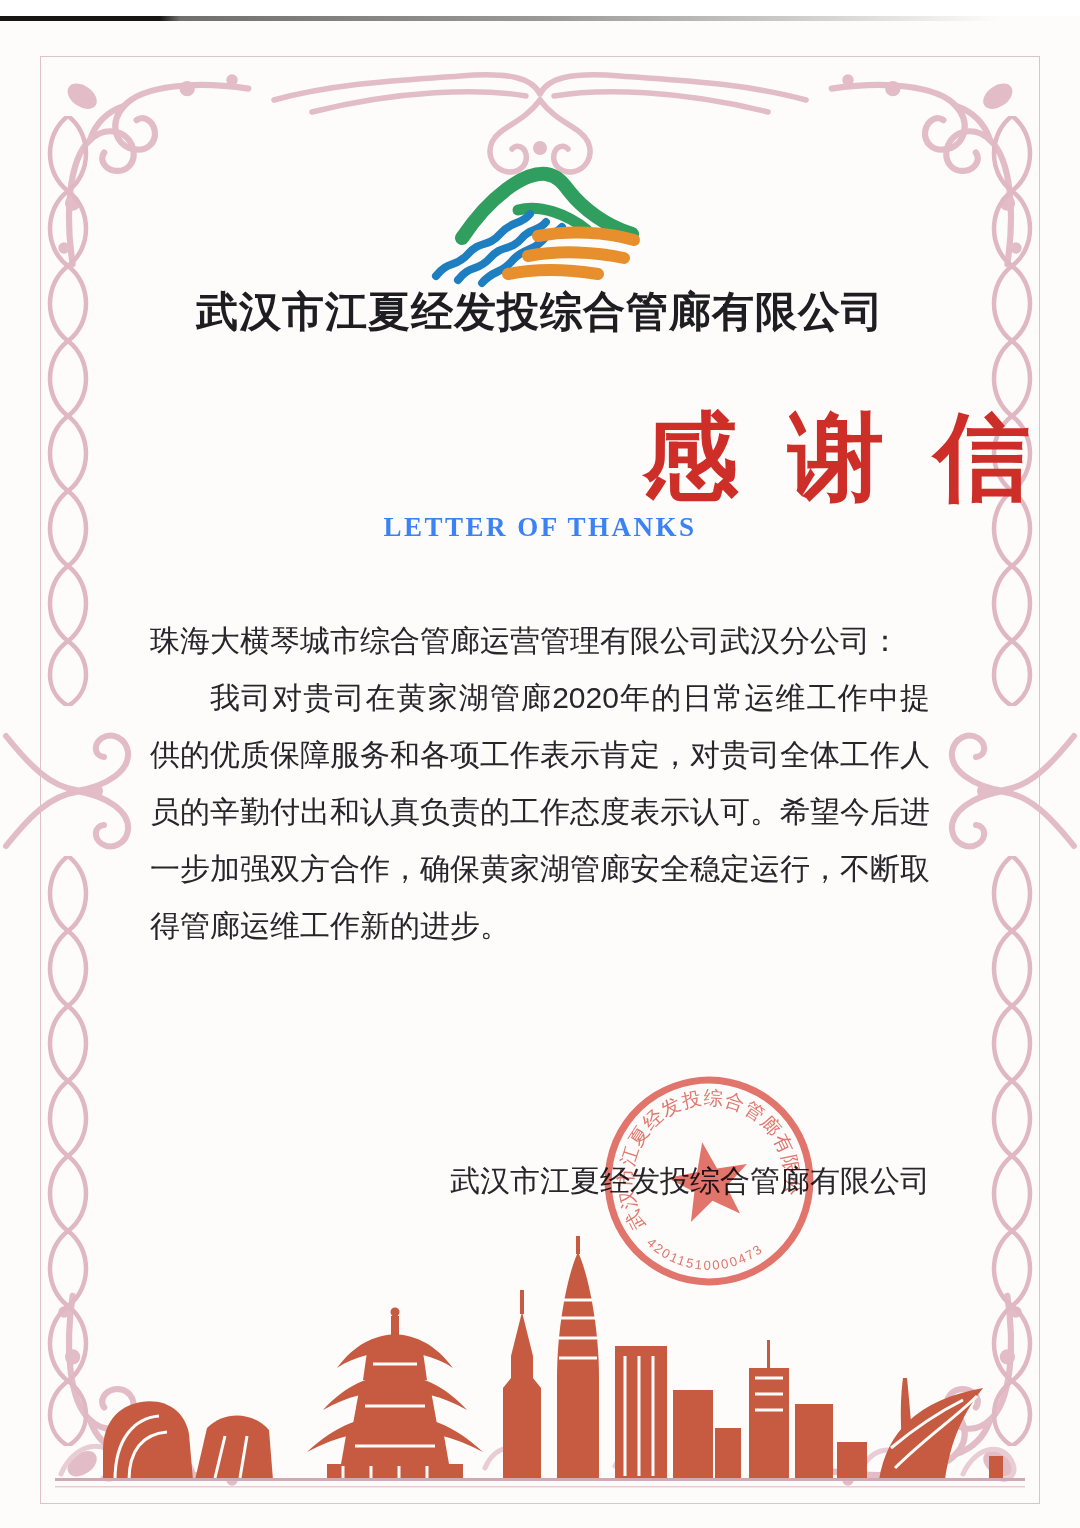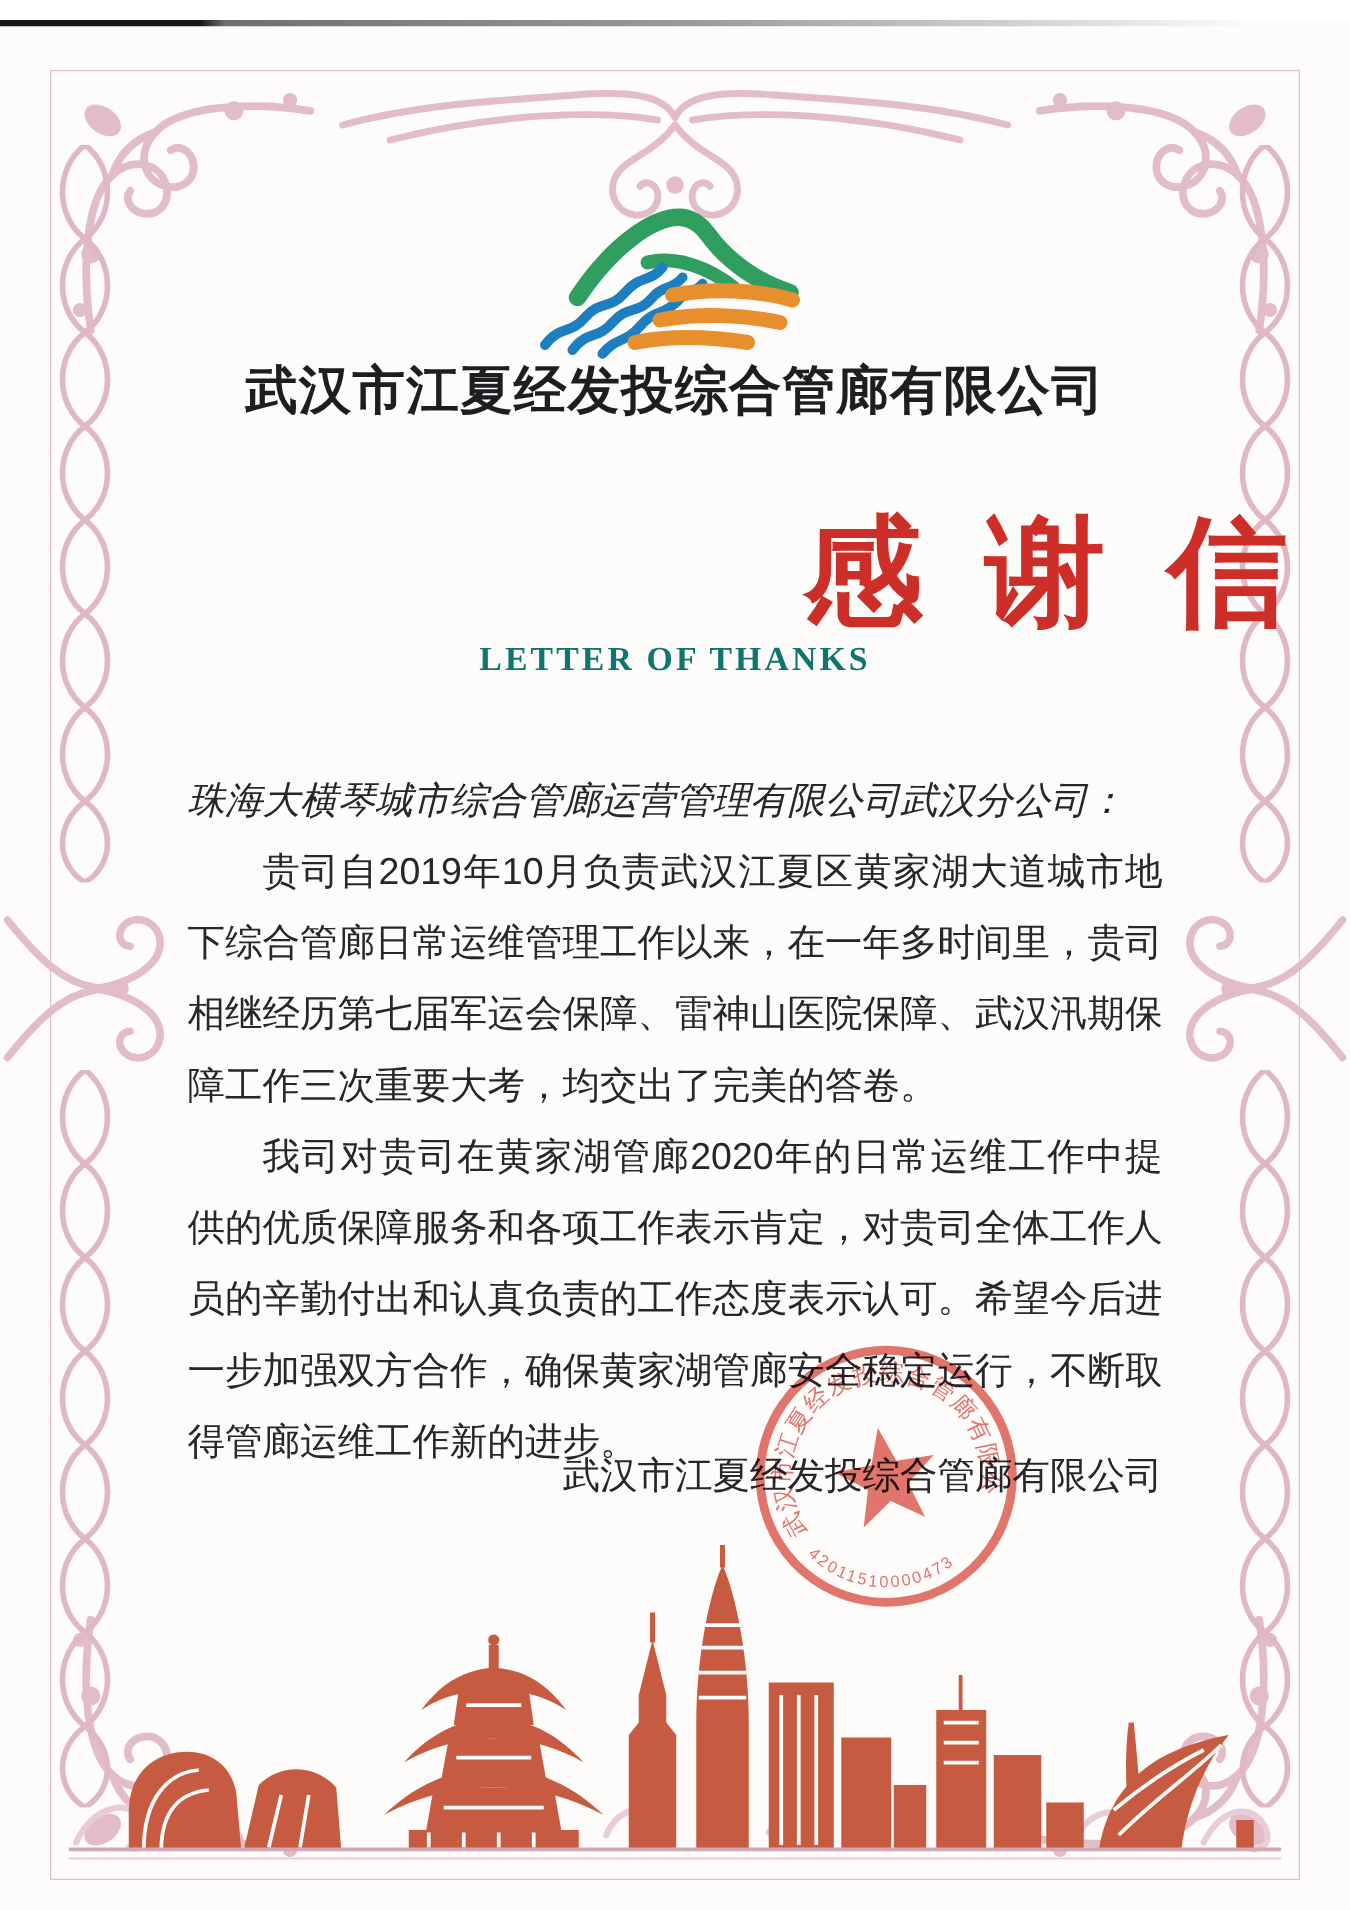--- a/index.html
+++ b/index.html
@@ -31,26 +31,26 @@
   
   .logo{position:absolute;left:420px;top:136px;width:240px;height:140px;}
   .company-header{position:absolute;left:0;top:268px;width:100%;
     text-align:center;font-family:"Liberation Serif",serif;font-weight:bold;
     font-size:42px;letter-spacing:1px;color:#1d1d22;}
   .title-zh{position:absolute;left:0;top:378px;width:100%;text-align:right;
     font-family:"Liberation Serif",serif;font-weight:bold;font-size:96px;
     color:#ce2e28;letter-spacing:.52em;text-indent:.52em;}
   .title-en{position:absolute;left:0;top:496px;width:100%;text-align:center;
     font-family:"Liberation Serif",serif;font-weight:bold;font-size:27px;
-    letter-spacing:2.5px;color:#0f766e;}
+    letter-spacing:2.5px;color:#3b82f6;}
   
   .body-text{position:absolute;left:150px;top:596px;width:780px;
     font-size:30px;line-height:57px;text-align:justify;color:#26262b;}
   .body-text p{margin:0;text-indent:2em;}
-  .body-text p.salutation{text-indent:0;font-style:italic;}
+  .body-text p.salutation{text-indent:0;}
   
   .signature{position:absolute;left:150px;top:1136px;width:780px;
     font-size:30px;line-height:57px;color:#26262b;}
   .signature .sig-company{text-align:right;}
   .signature .sig-date{text-align:right;padding-right:118px;}
   
   .seal{position:absolute;left:596px;top:1052px;width:226px;height:226px;
     mix-blend-mode:multiply;opacity:.92;}
   
   .skyline{position:absolute;left:55px;top:1212px;width:970px;height:272px;}
@@ -154,21 +154,20 @@
     </g>
   </svg>
 
   <div class="company-header">武汉市江夏经发投综合管廊有限公司</div>
 
   <div class="title-zh">感谢信</div>
   <div class="title-en">LETTER OF THANKS</div>
 
   <div class="body-text">
     <p class="salutation">珠海大横琴城市综合管廊运营管理有限公司武汉分公司：</p>
-    <p>贵司自2019年10月负责武汉江夏区黄家湖大道城市地下综合管廊日常运维管理工作以来，在一年多时间里，贵司相继经历第七届军运会保障、雷神山医院保障、武汉汛期保障工作三次重要大考，均交出了完美的答卷。</p>
     <p>我司对贵司在黄家湖管廊2020年的日常运维工作中提供的优质保障服务和各项工作表示肯定，对贵司全体工作人员的辛勤付出和认真负责的工作态度表示认可。希望今后进一步加强双方合作，确保黄家湖管廊安全稳定运行，不断取得管廊运维工作新的进步。</p>
   </div>
 
   <div class="signature">
     <div class="sig-company">武汉市江夏经发投综合管廊有限公司</div>
   </div>
 
   <svg class="seal" viewBox="0 0 224 224">
     <defs>
       <path id="sealTopArc" d="M43.1,144.1 A76,76 0 1 1 180.9,144.1" fill="none"></path>

